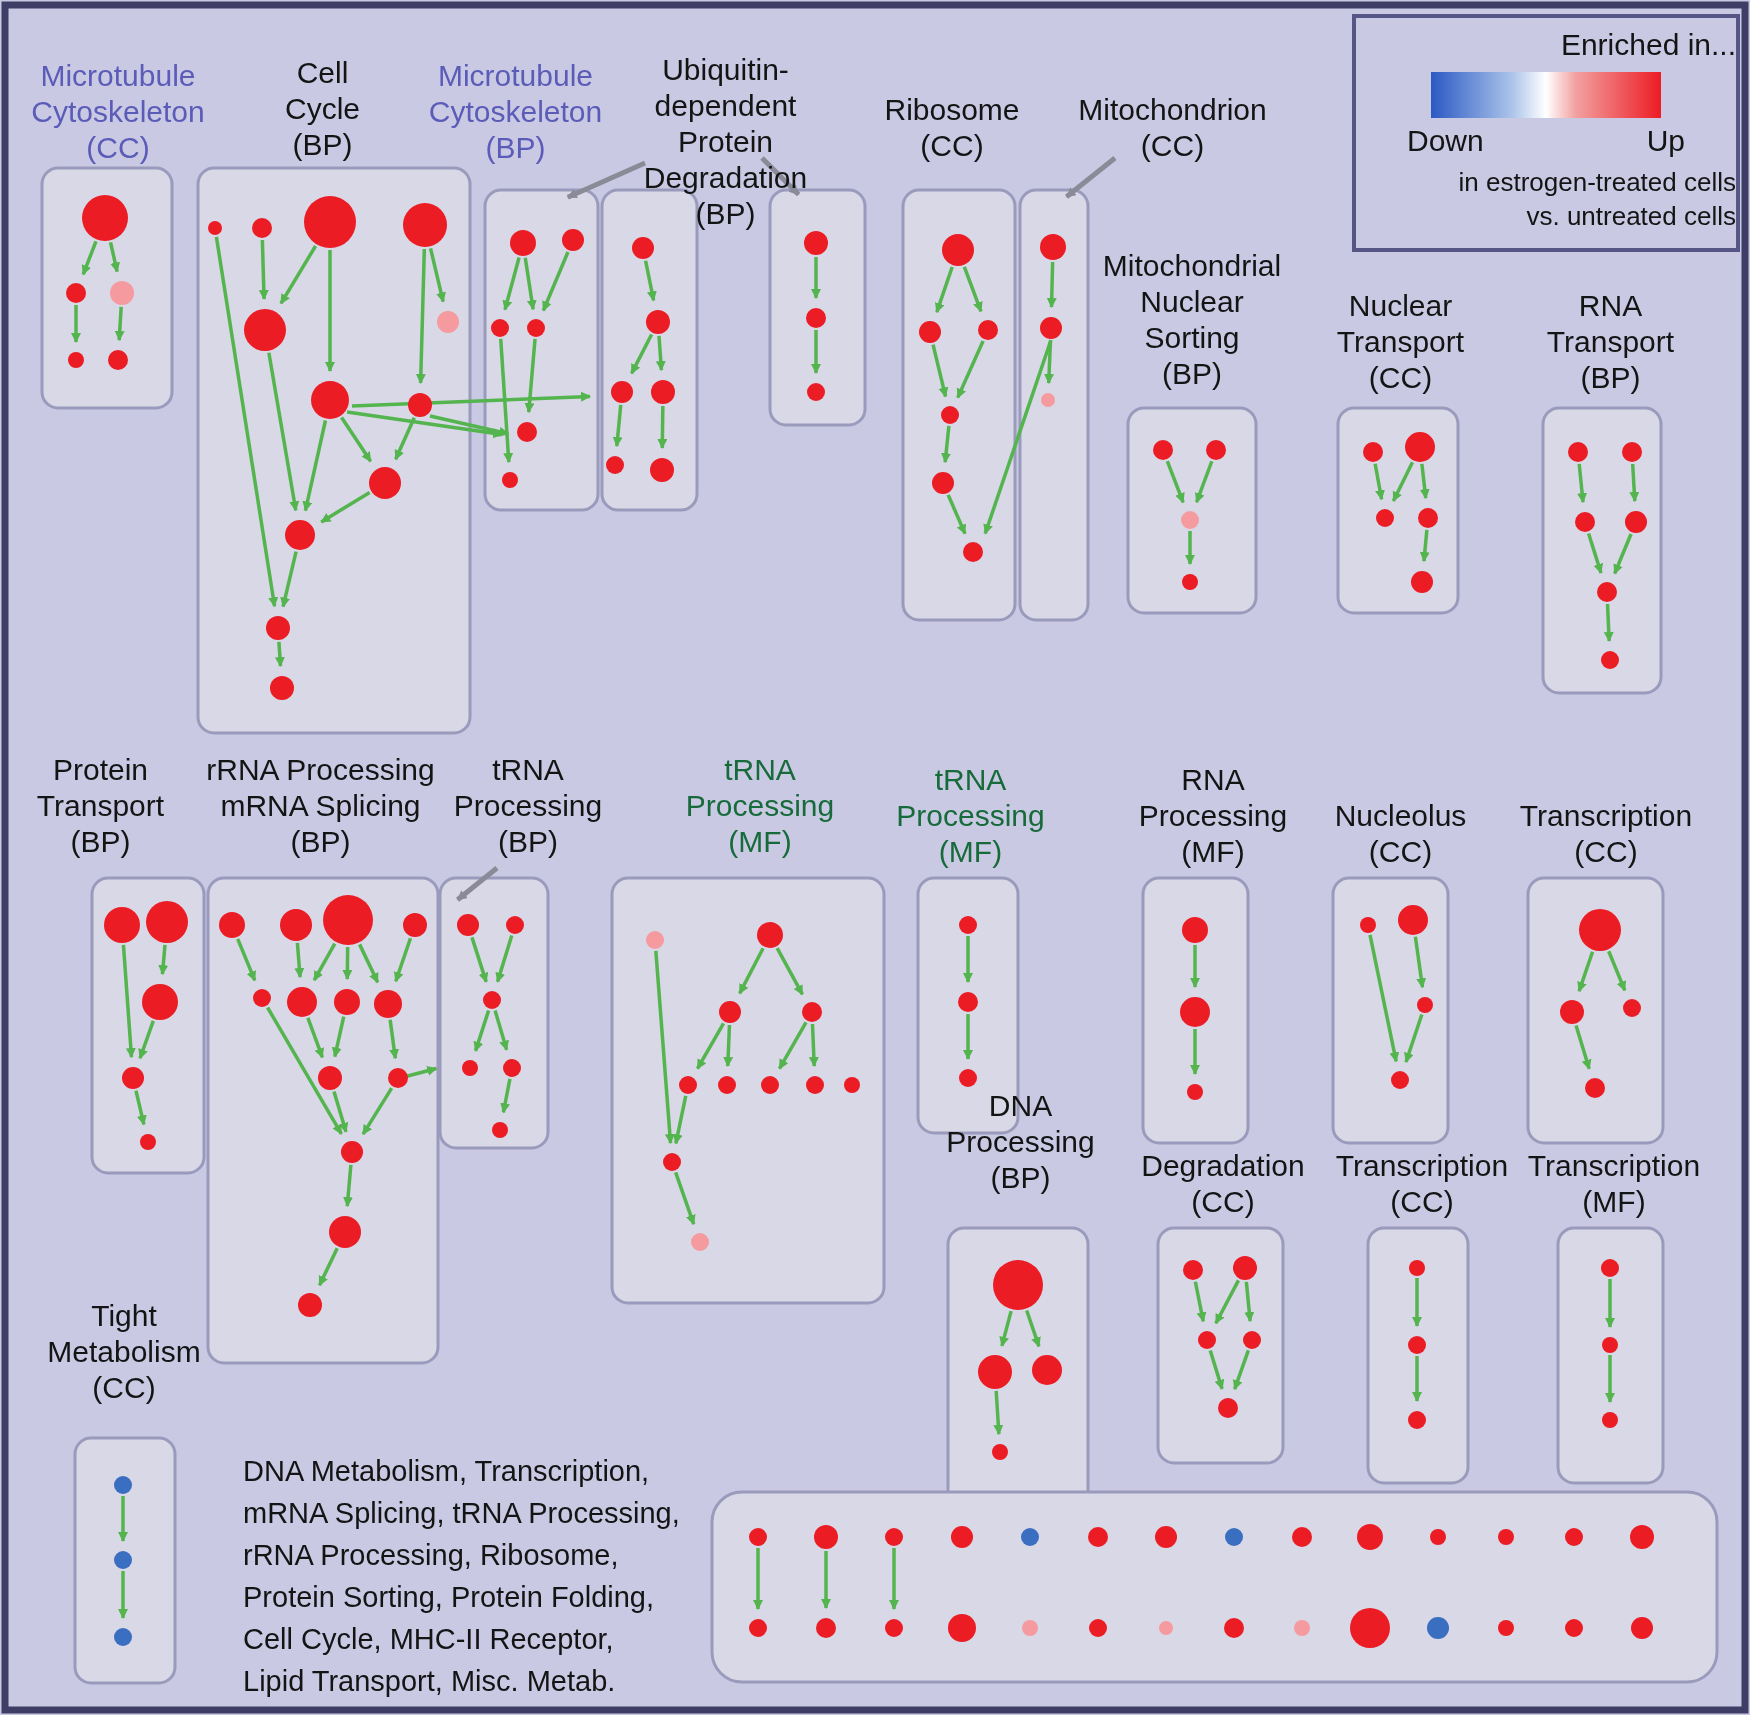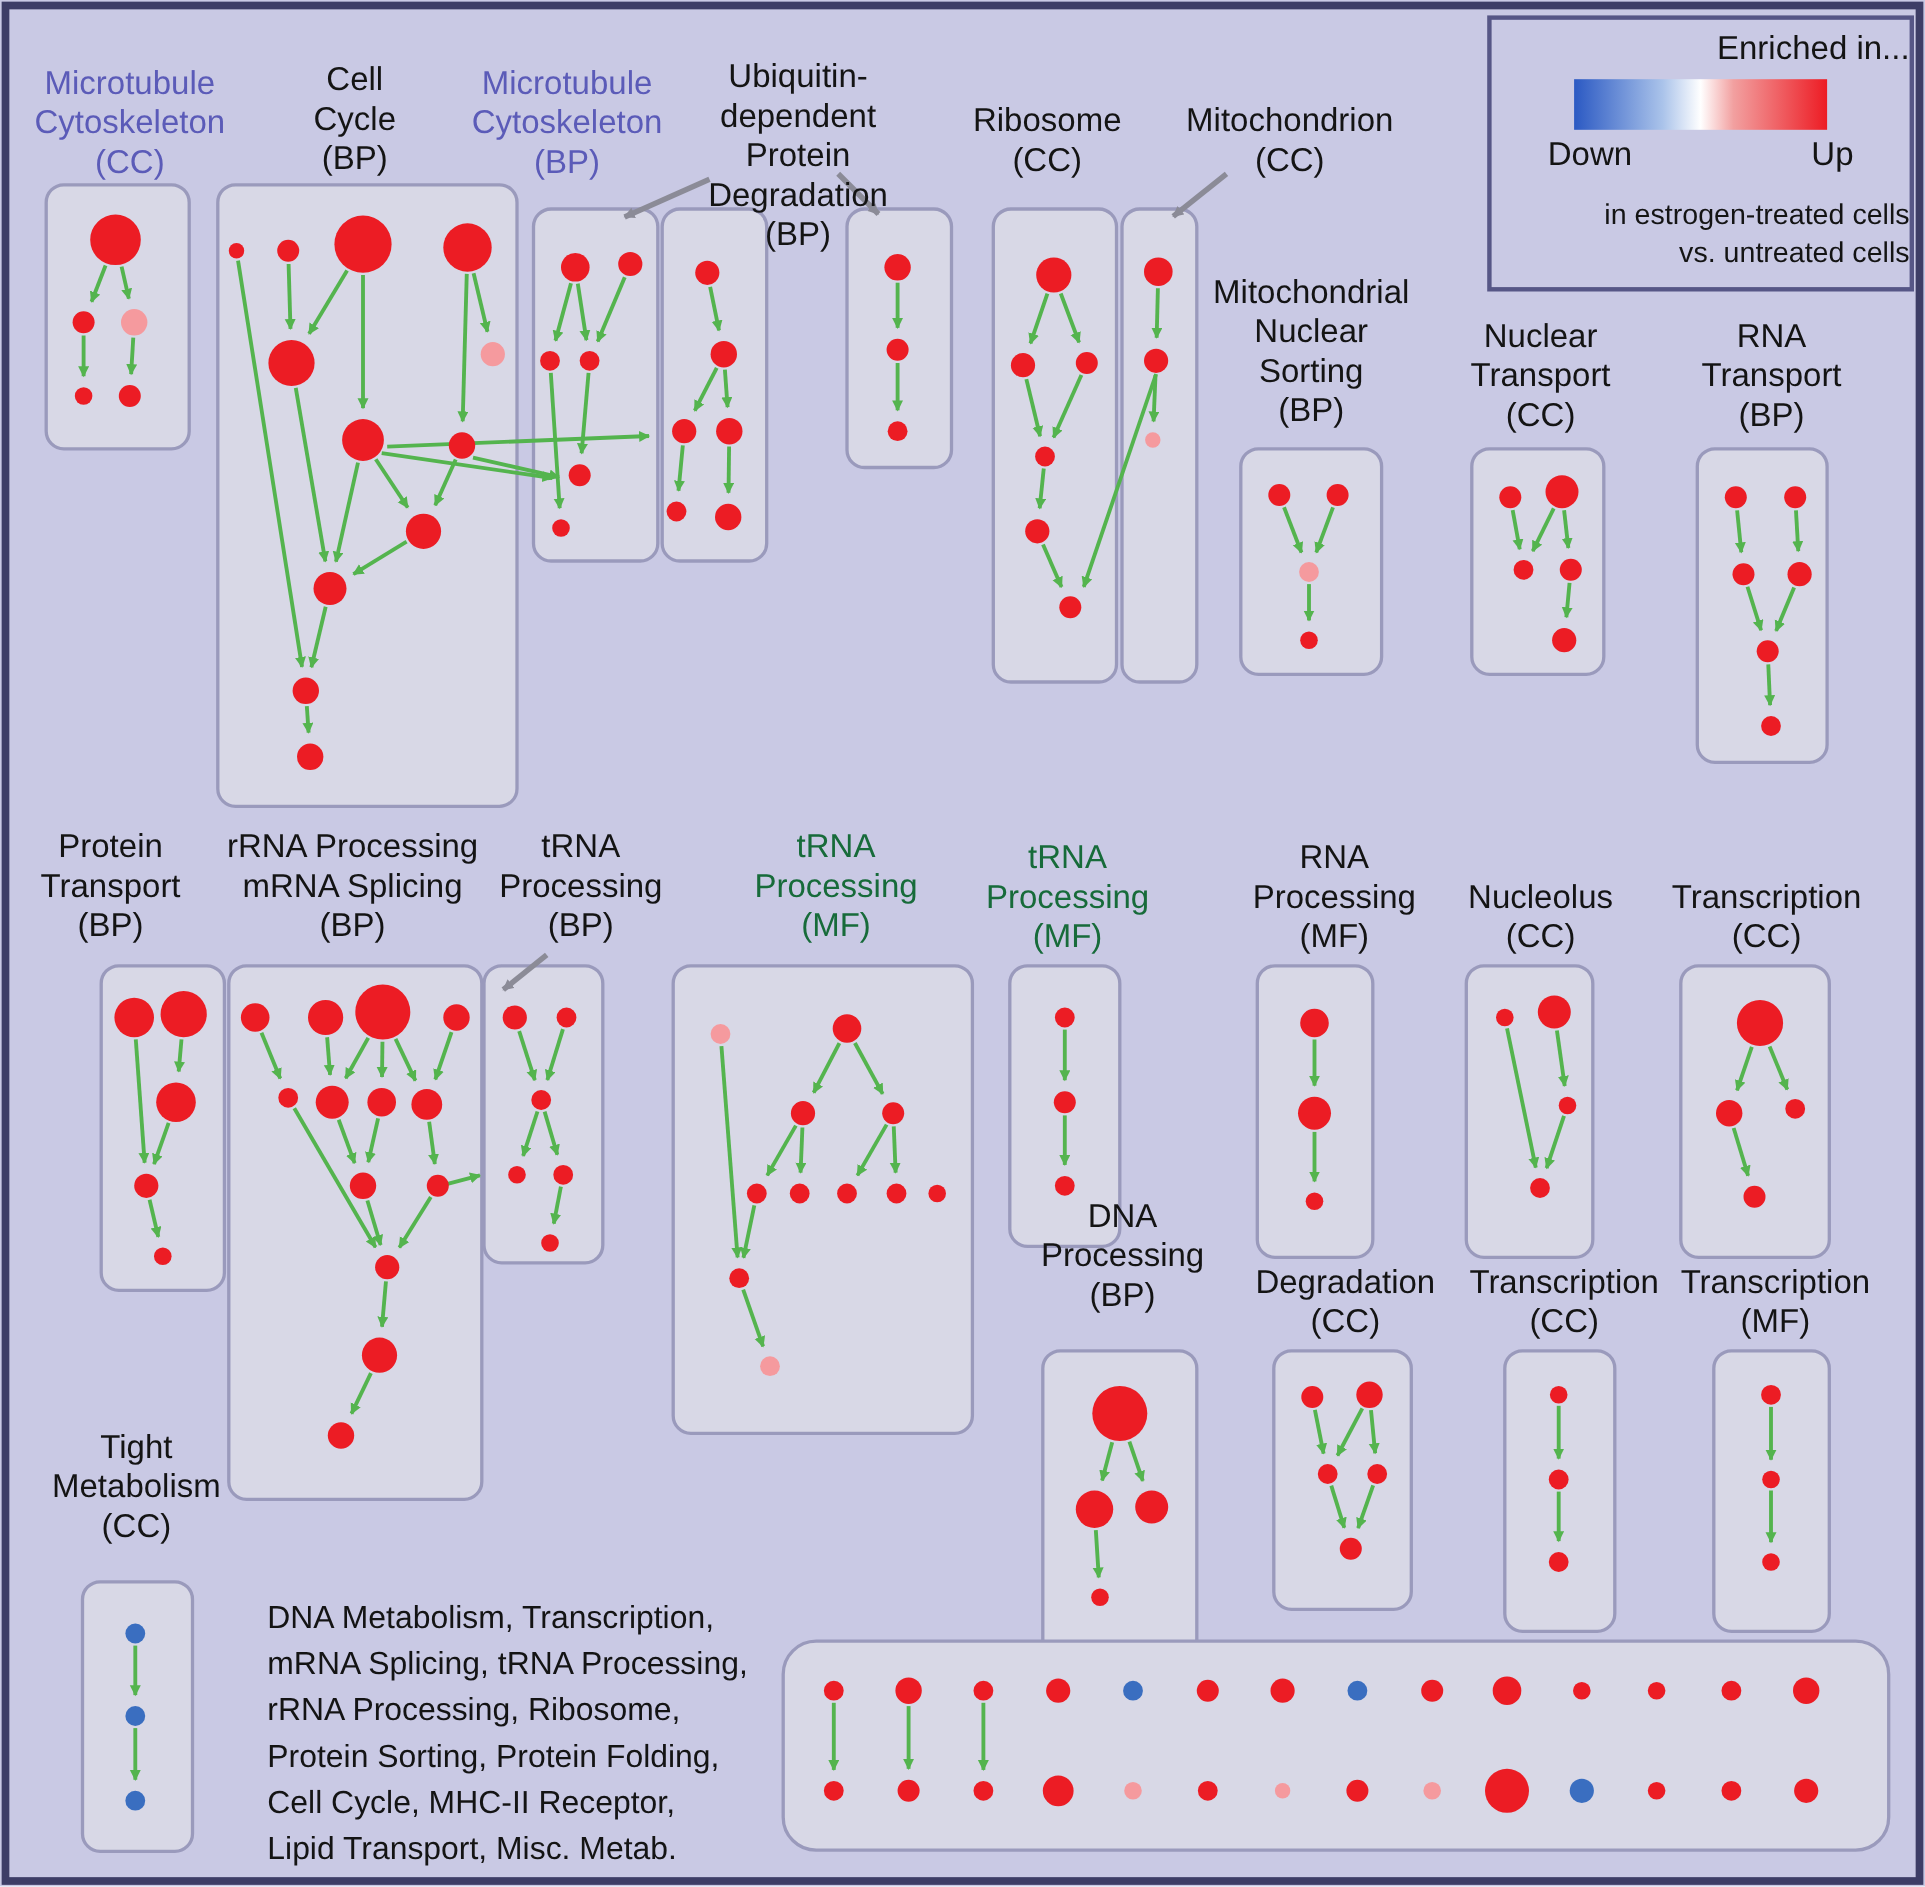--- a/index.html
+++ b/index.html
@@ -38,21 +38,21 @@
     padding-bottom:14px;
   }
   .legend-title{font-size:30px;margin-top:10px;color:#141414;}
   .legend-gradient{width:230px;height:46px;margin:10px auto 6px auto;}
   .legend-updown{
     display:flex;justify-content:space-between;
     width:278px;margin:4px auto;font-size:30px;color:#141414;
   }
   .legend-sub{
     font-size:26px;line-height:1.3;white-space:pre-line;
-    margin-top:21px;color:#141414;
+    margin-top:8px;color:#141414;
   }
 </style>
 </head>
 <body>
 
 <div class="stage">
 
   <svg id="diagram-svg" width="1750" height="1715" viewBox="0 0 1750 1715">
       <defs>
         <marker id="arrow-green" markerWidth="12" markerHeight="12" refX="9" refY="5" orient="auto" markerUnits="userSpaceOnUse">

